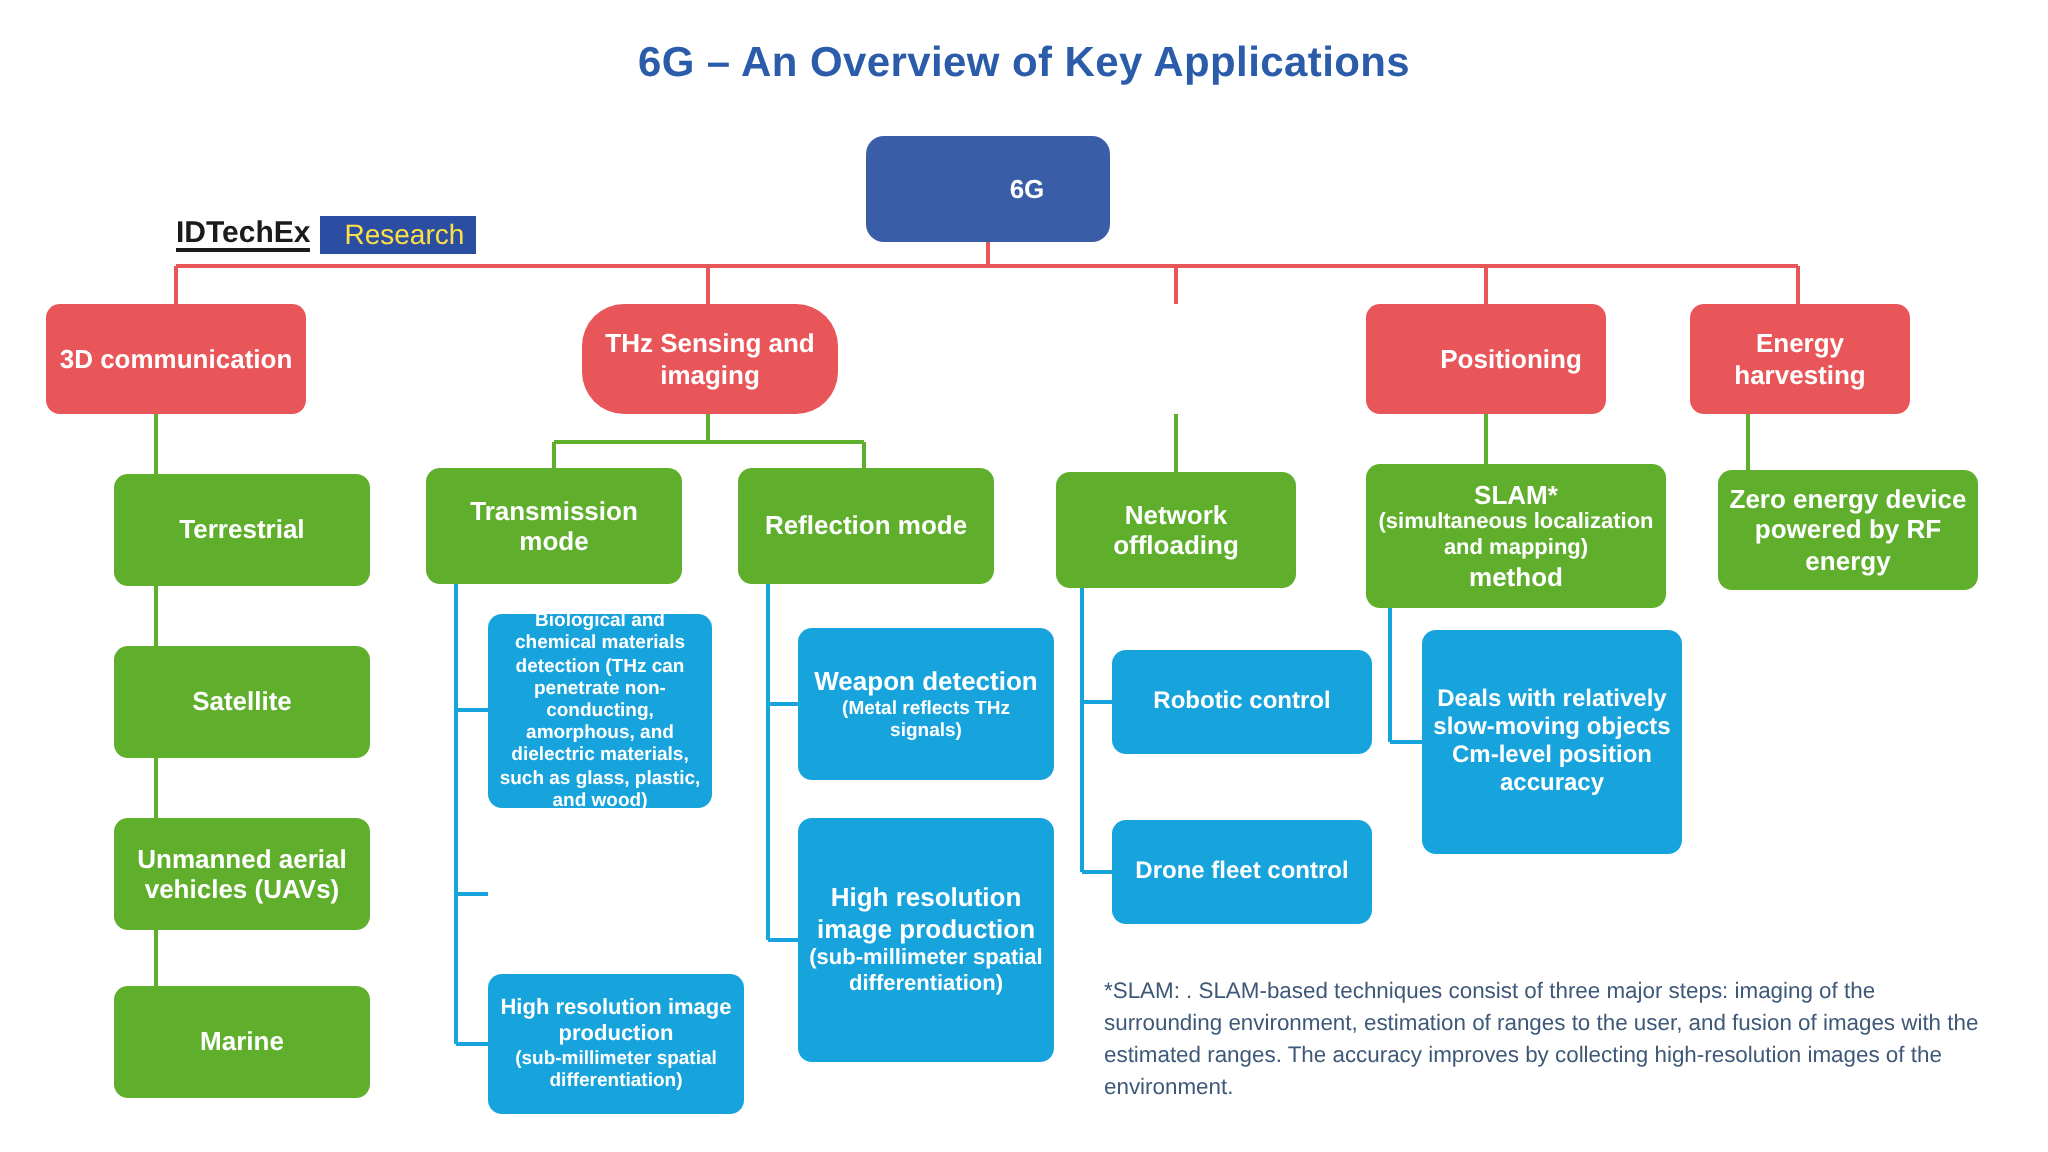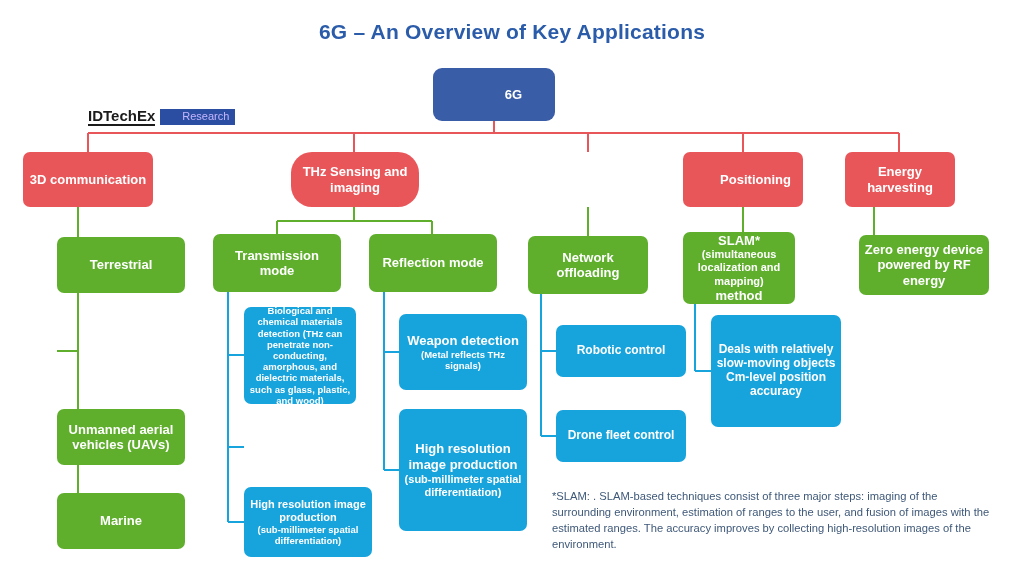--- a/index.html
+++ b/index.html
@@ -15,22 +15,22 @@
     position:absolute;left:0;top:20px;width:1024px;text-align:center;
     font-size:21px;font-weight:bold;color:#2b5caa;letter-spacing:.2px;
   }
 
   .logo{position:absolute;left:88px;top:108px;display:flex;align-items:center;gap:5px;}
   .logo-main{
     font-size:15px;font-weight:bold;color:#1b1b1b;
     border-bottom:2px solid #1b1b1b;line-height:1.05;padding-bottom:0px;
   }
   .logo-badge{
-    background:#2b4ea2;color:#c4b5fd;font-size:11px;
-    padding:2px 6px 3px 22px;line-height:1;
+    background:#2b4ea2;color:#fde047;font-size:14px;
+    padding:2px 6px 3px 12px;line-height:1;
   }
 
   .node{
     position:absolute;box-sizing:border-box;display:flex;
     align-items:center;justify-content:center;text-align:center;
     color:#ffffff;font-weight:bold;border-radius:7px;
     padding:3px 5px;line-height:1.16;
   }
   .root{background:#3a5da8;font-size:13px;border-radius:9px;}
   .lvl1{background:#e9565a;font-size:13px;}
@@ -106,20 +106,21 @@
   </svg>
 
   <div class="node root" style="left:433px;top:68px;width:122px;height:53px;padding-left:44px;">6G</div>
 
   <div class="node lvl1" style="left:23px;top:152px;width:130px;height:55px;">3D communication</div>
   <div class="node lvl1" style="left:291px;top:152px;width:128px;height:55px;border-radius:21px;">THz Sensing and imaging</div>
   <div class="node lvl1" style="left:683px;top:152px;width:120px;height:55px;padding-left:30px;">Positioning</div>
   <div class="node lvl1" style="left:845px;top:152px;width:110px;height:55px;">Energy harvesting</div>
 
   <div class="node lvl2" style="left:57px;top:237px;width:128px;height:56px;">Terrestrial</div>
+  <div class="node lvl2" style="left:57px;top:323px;width:128px;height:56px;">Satellite</div>
   <div class="node lvl2" style="left:57px;top:409px;width:128px;height:56px;">Unmanned aerial vehicles (UAVs)</div>
   <div class="node lvl2" style="left:57px;top:493px;width:128px;height:56px;">Marine</div>
 
   <div class="node lvl2" style="left:213px;top:234px;width:128px;height:58px;">Transmission mode</div>
   <div class="node lvl2" style="left:369px;top:234px;width:128px;height:58px;">Reflection mode</div>
 
   <div class="node lvl3" style="left:244px;top:307px;width:112px;height:97px;">
     <span class="sm">Biological and chemical materials detection (THz can penetrate non-conducting, amorphous, and dielectric materials, such as glass, plastic, and wood)</span>
   </div>
   <div class="node lvl3" style="left:244px;top:487px;width:128px;height:70px;">
@@ -139,21 +140,21 @@
     <div>
       <span class="big">High resolution image production</span>
       <span class="md">(sub-millimeter spatial differentiation)</span>
     </div>
   </div>
 
   <div class="node lvl2" style="left:528px;top:236px;width:120px;height:58px;">Network offloading</div>
   <div class="node lvl3" style="left:556px;top:325px;width:130px;height:52px;">Robotic control</div>
   <div class="node lvl3" style="left:556px;top:410px;width:130px;height:52px;">Drone fleet control</div>
 
-  <div class="node lvl2" style="left:683px;top:232px;width:112px;height:72px;">
+  <div class="node lvl2" style="left:683px;top:232px;width:150px;height:72px;">
     <div>
       <span class="big">SLAM*</span>
       <span class="md">(simultaneous localization and mapping)</span>
       <span class="big"> method</span>
     </div>
   </div>
   <div class="node lvl3" style="left:711px;top:315px;width:130px;height:112px;">Deals with relatively slow-moving objects Cm-level position accuracy</div>
 
   <div class="node lvl2" style="left:859px;top:235px;width:130px;height:60px;">Zero energy device powered by RF energy</div>
 

